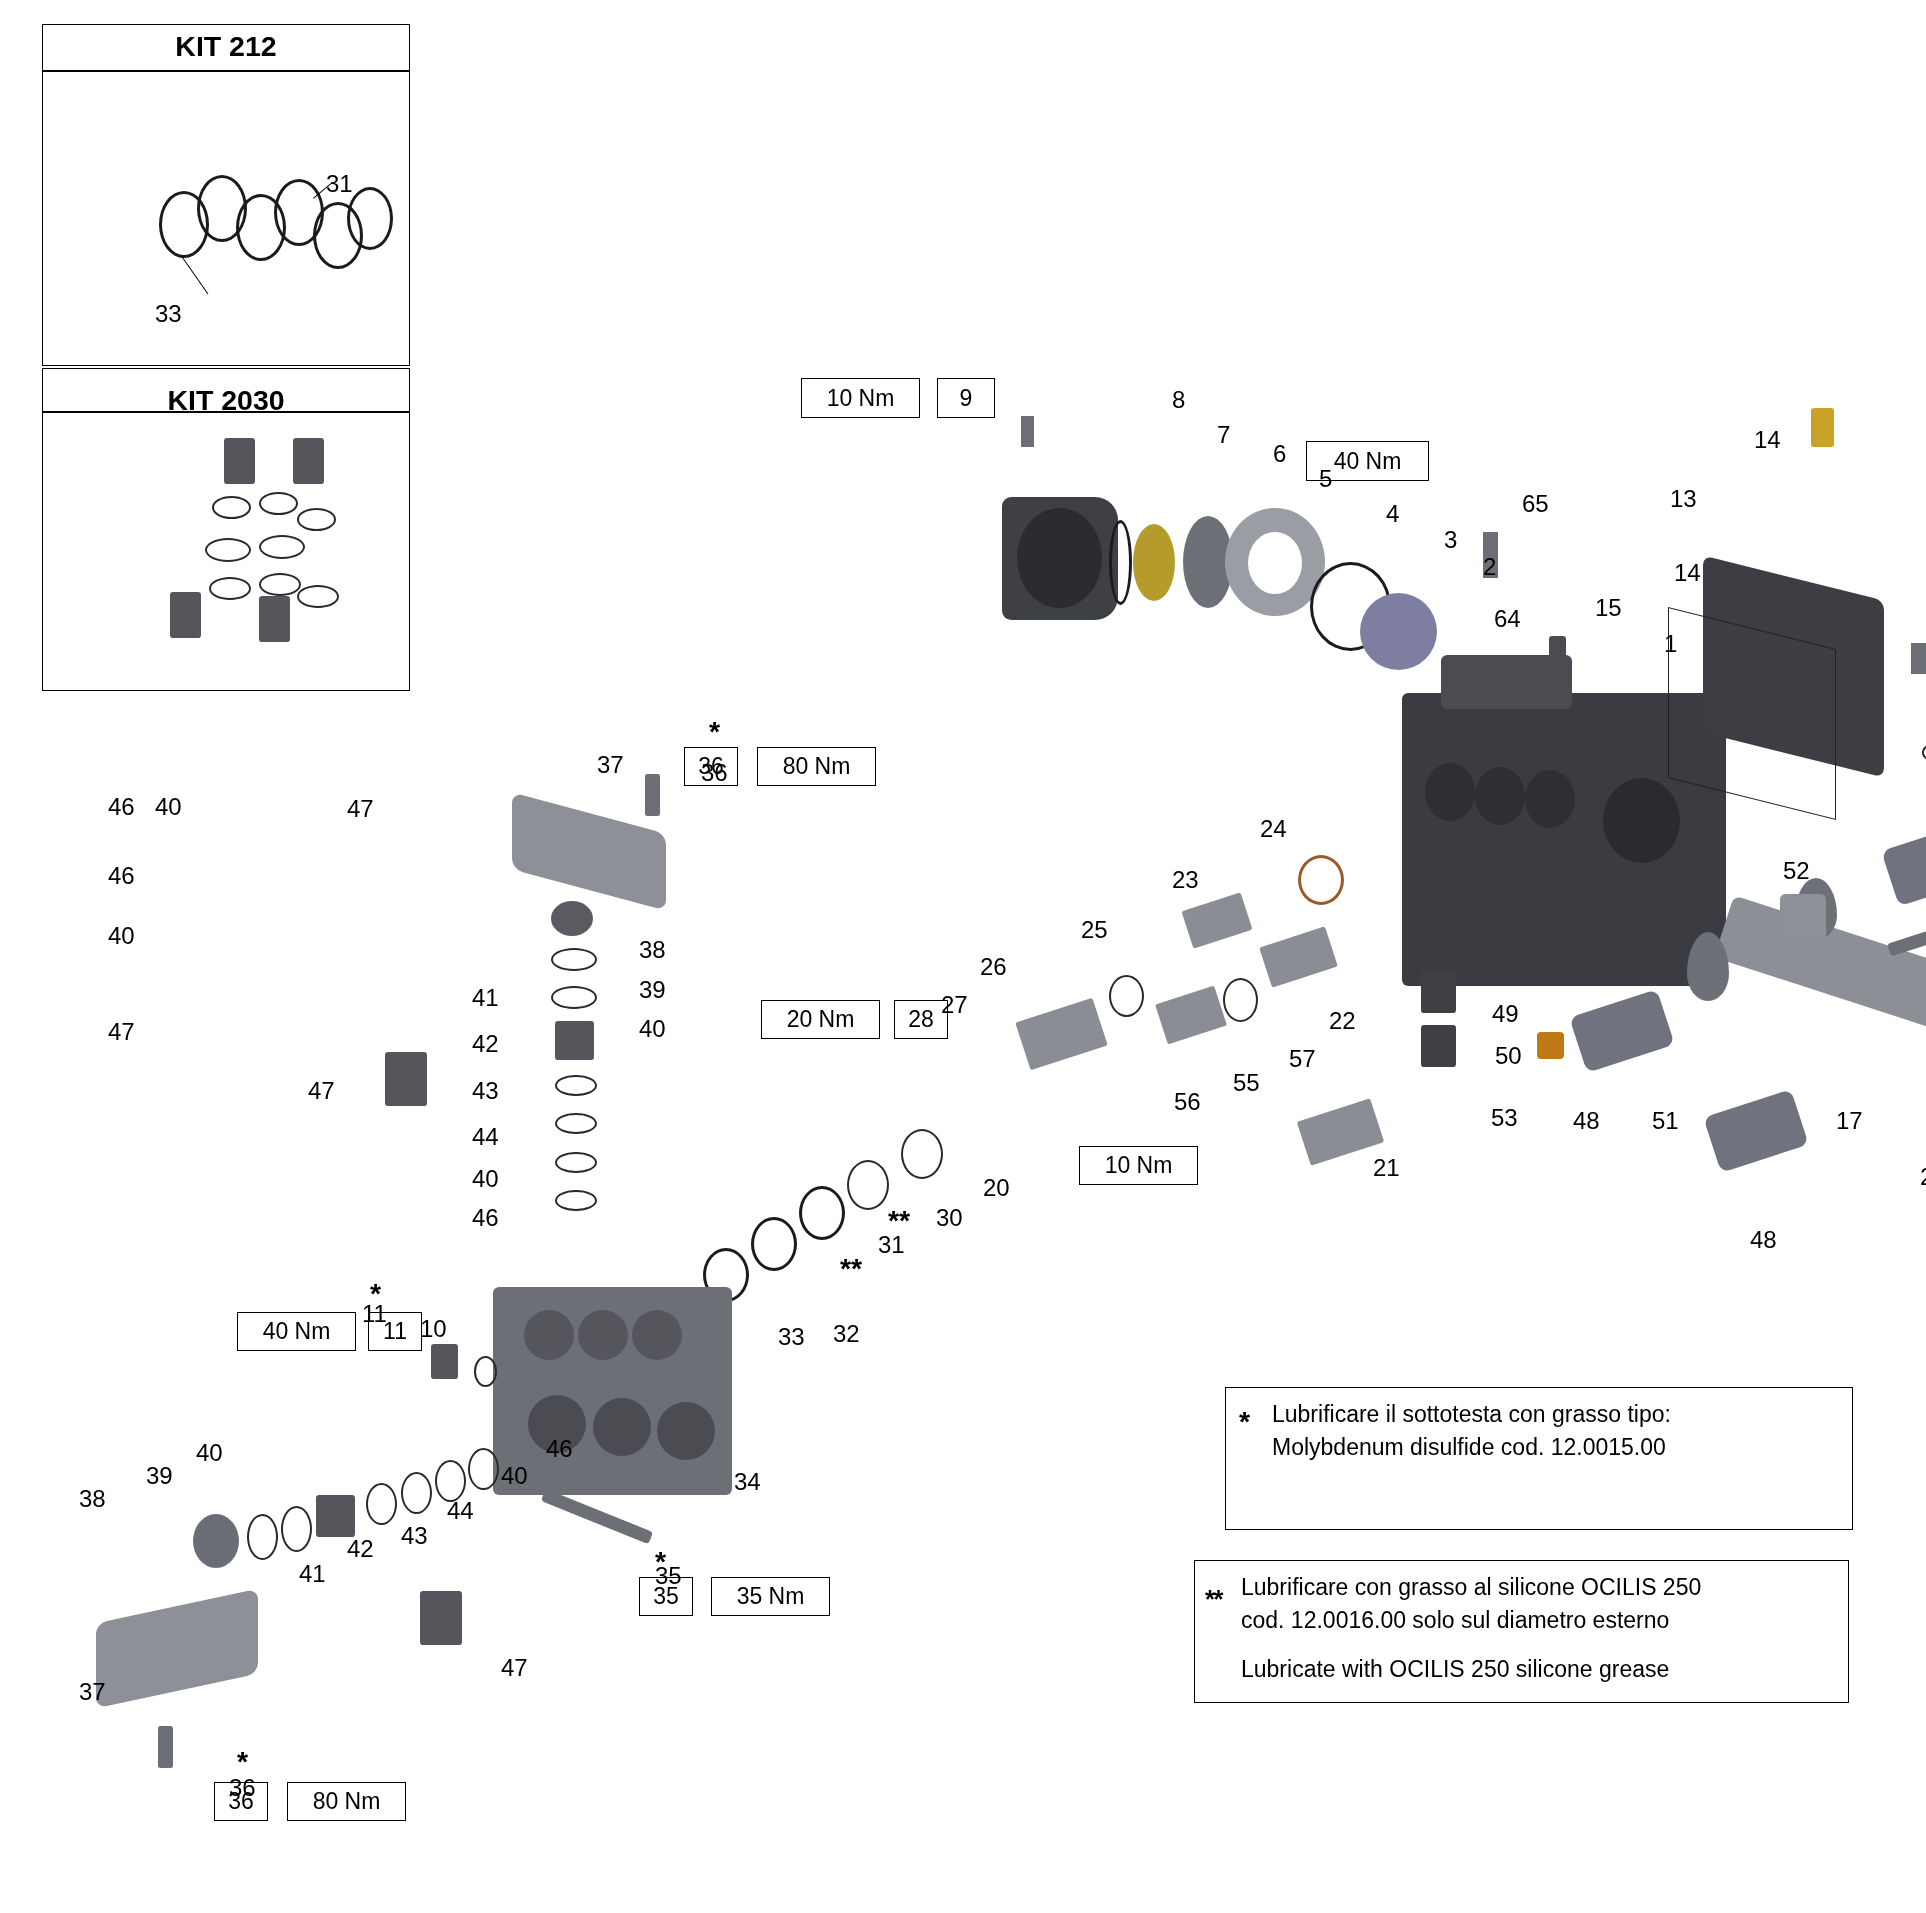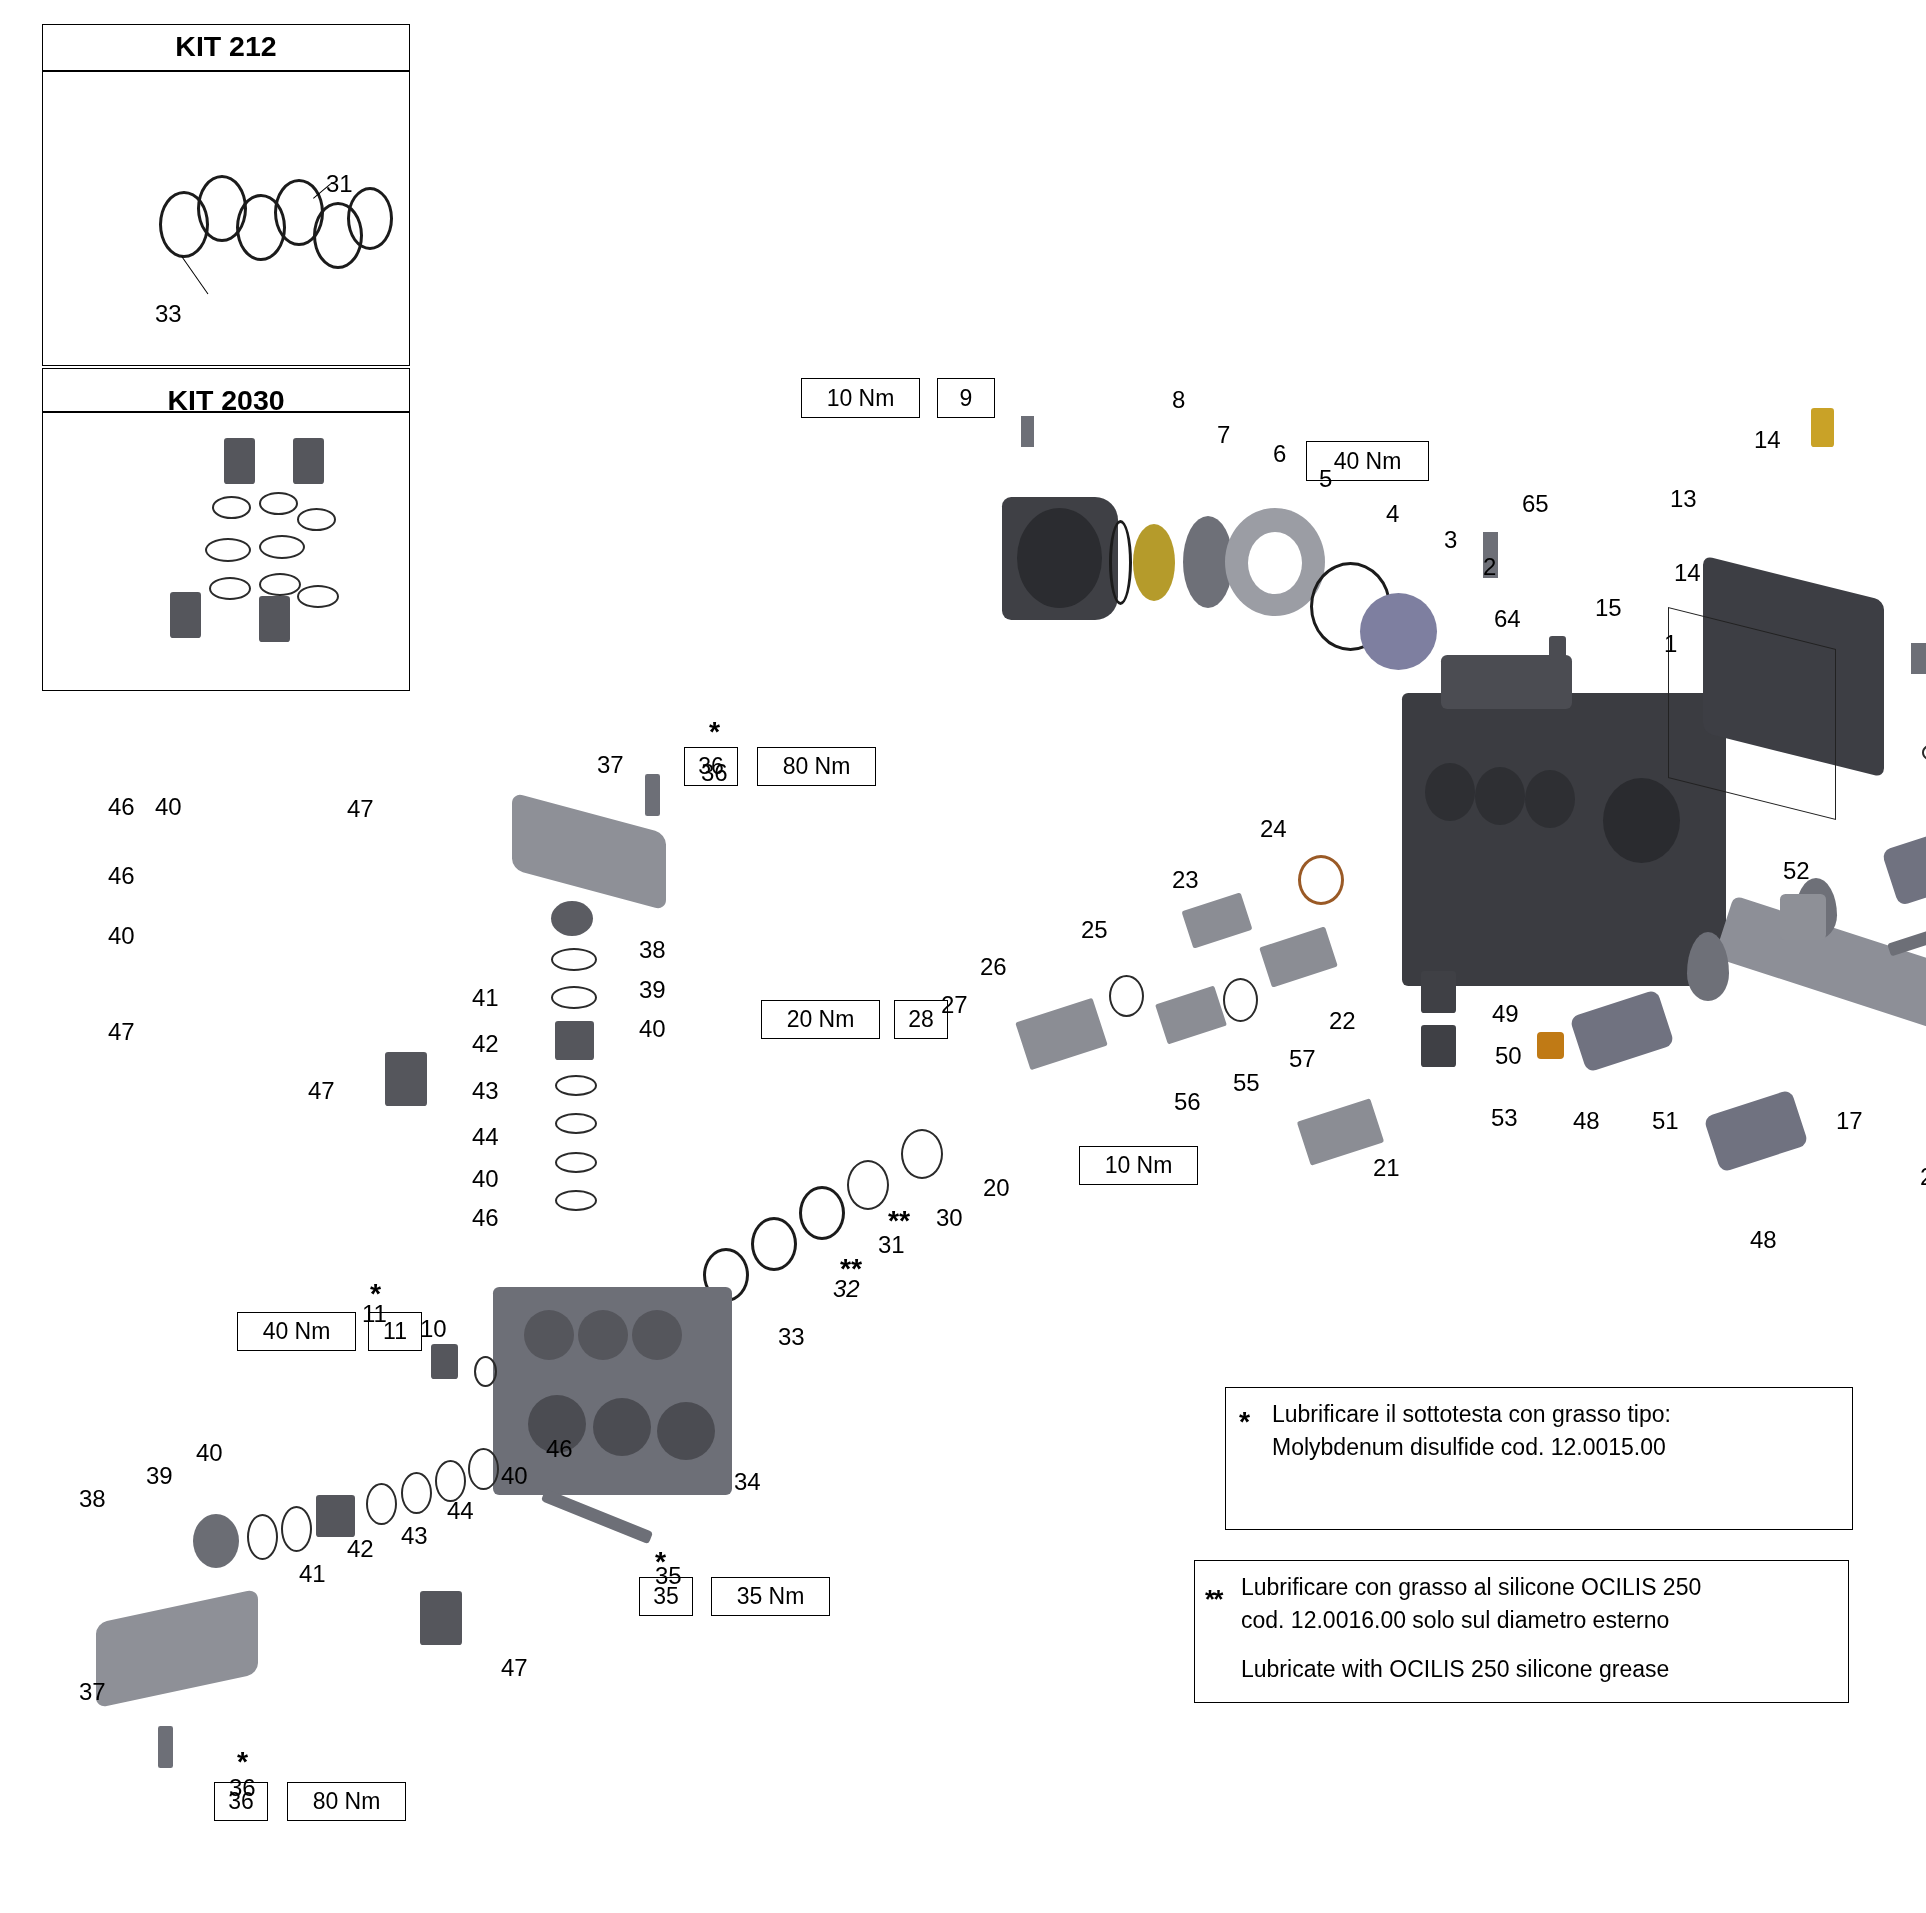--- a/index.html
+++ b/index.html
@@ -284,21 +284,21 @@
       <div class="lbl" style="left: 980px; top: 955px;">26</div>
       <div class="lbl" style="left: 941px; top: 993px;">27</div>
       <div class="lbl" style="left: 1329px; top: 1009px;">22</div>
       <div class="lbl" style="left: 1289px; top: 1047px;">57</div>
       <div class="lbl" style="left: 1233px; top: 1071px;">55</div>
       <div class="lbl" style="left: 1174px; top: 1090px;">56</div>
       <div class="lbl" style="left: 1373px; top: 1156px;">21</div>
       <div class="lbl" style="left: 983px; top: 1176px;">20</div>
       <div class="lbl" style="left: 936px; top: 1206px;">30</div>
       <div class="lbl" style="left: 878px; top: 1233px;">31</div>
-      <div class="lbl" style="left: 833px; top: 1277px; font-style: italic;">32</div>
+      <div class="lbl" style="left: 833px; top: 1322px;">32</div>
       <div class="lbl" style="left: 778px; top: 1325px;">33</div>
       <div class="lbl" style="left: 597px; top: 753px;">37</div>
       <div class="lbl" style="left: 701px; top: 761px;">36</div>
       <div class="lbl" style="left: 639px; top: 938px;">38</div>
       <div class="lbl" style="left: 639px; top: 978px;">39</div>
       <div class="lbl" style="left: 639px; top: 1017px;">40</div>
       <div class="lbl" style="left: 472px; top: 986px;">41</div>
       <div class="lbl" style="left: 472px; top: 1032px;">42</div>
       <div class="lbl" style="left: 472px; top: 1079px;">43</div>
       <div class="lbl" style="left: 472px; top: 1125px;">44</div>

